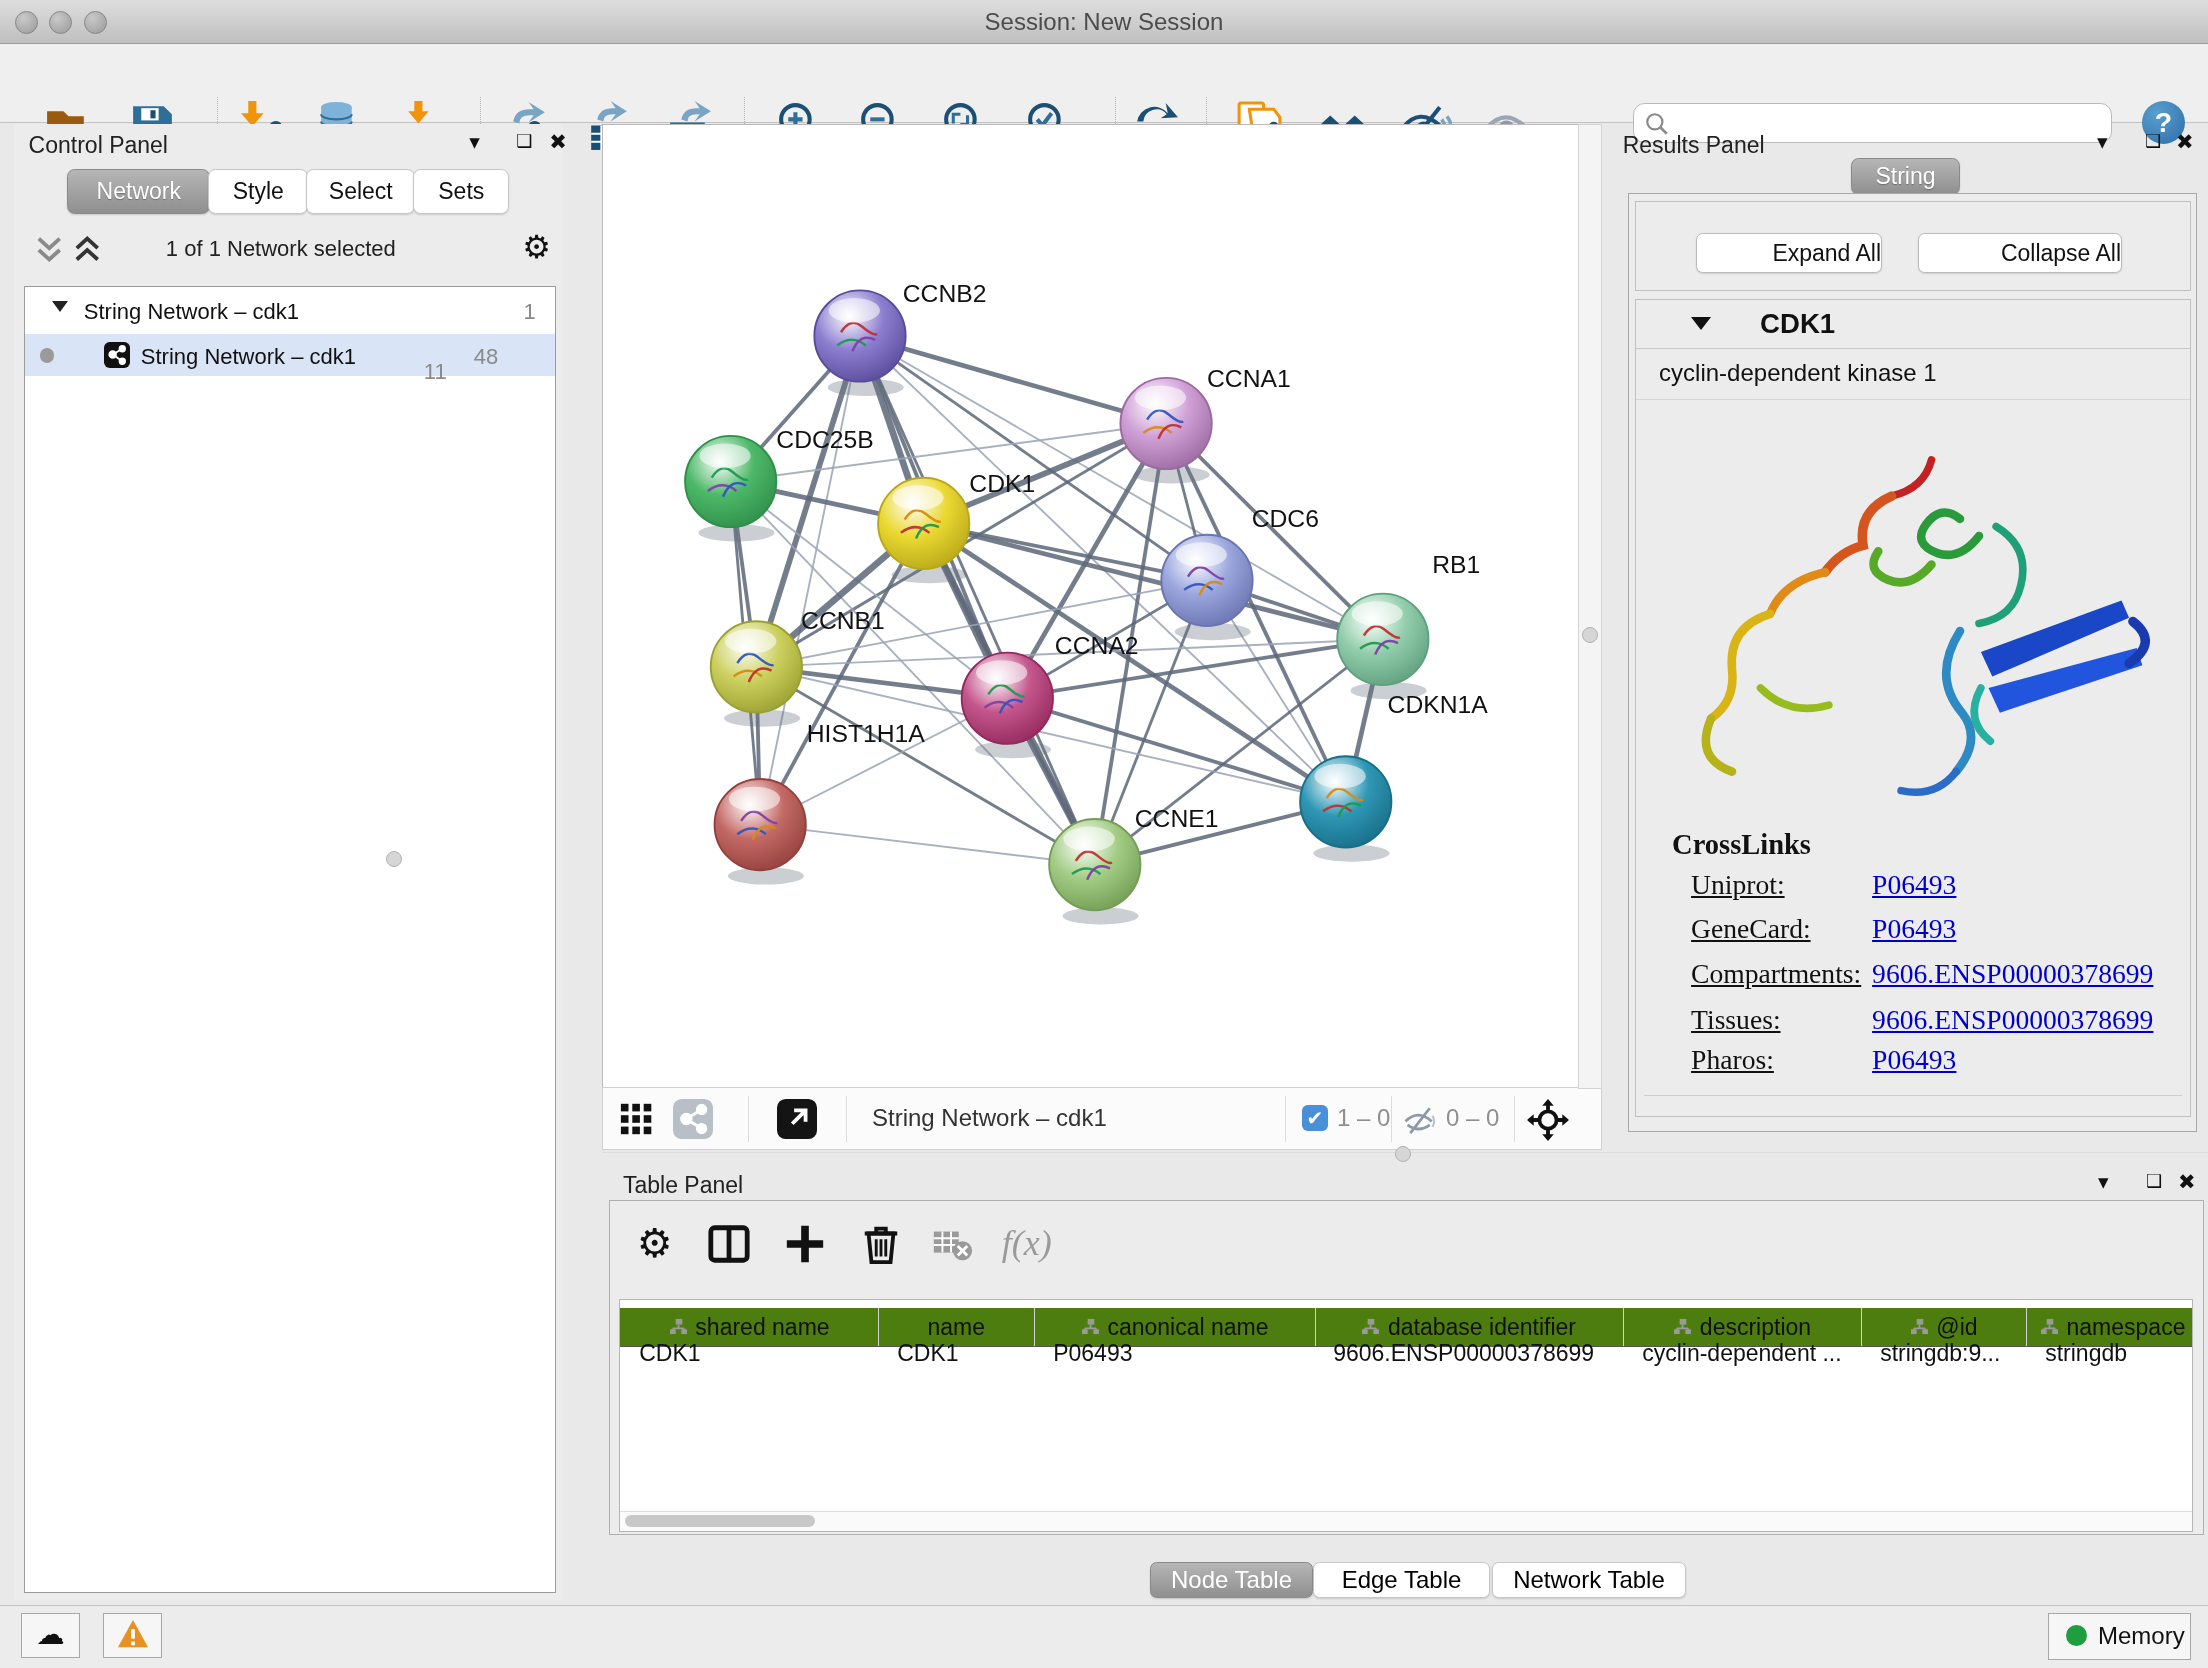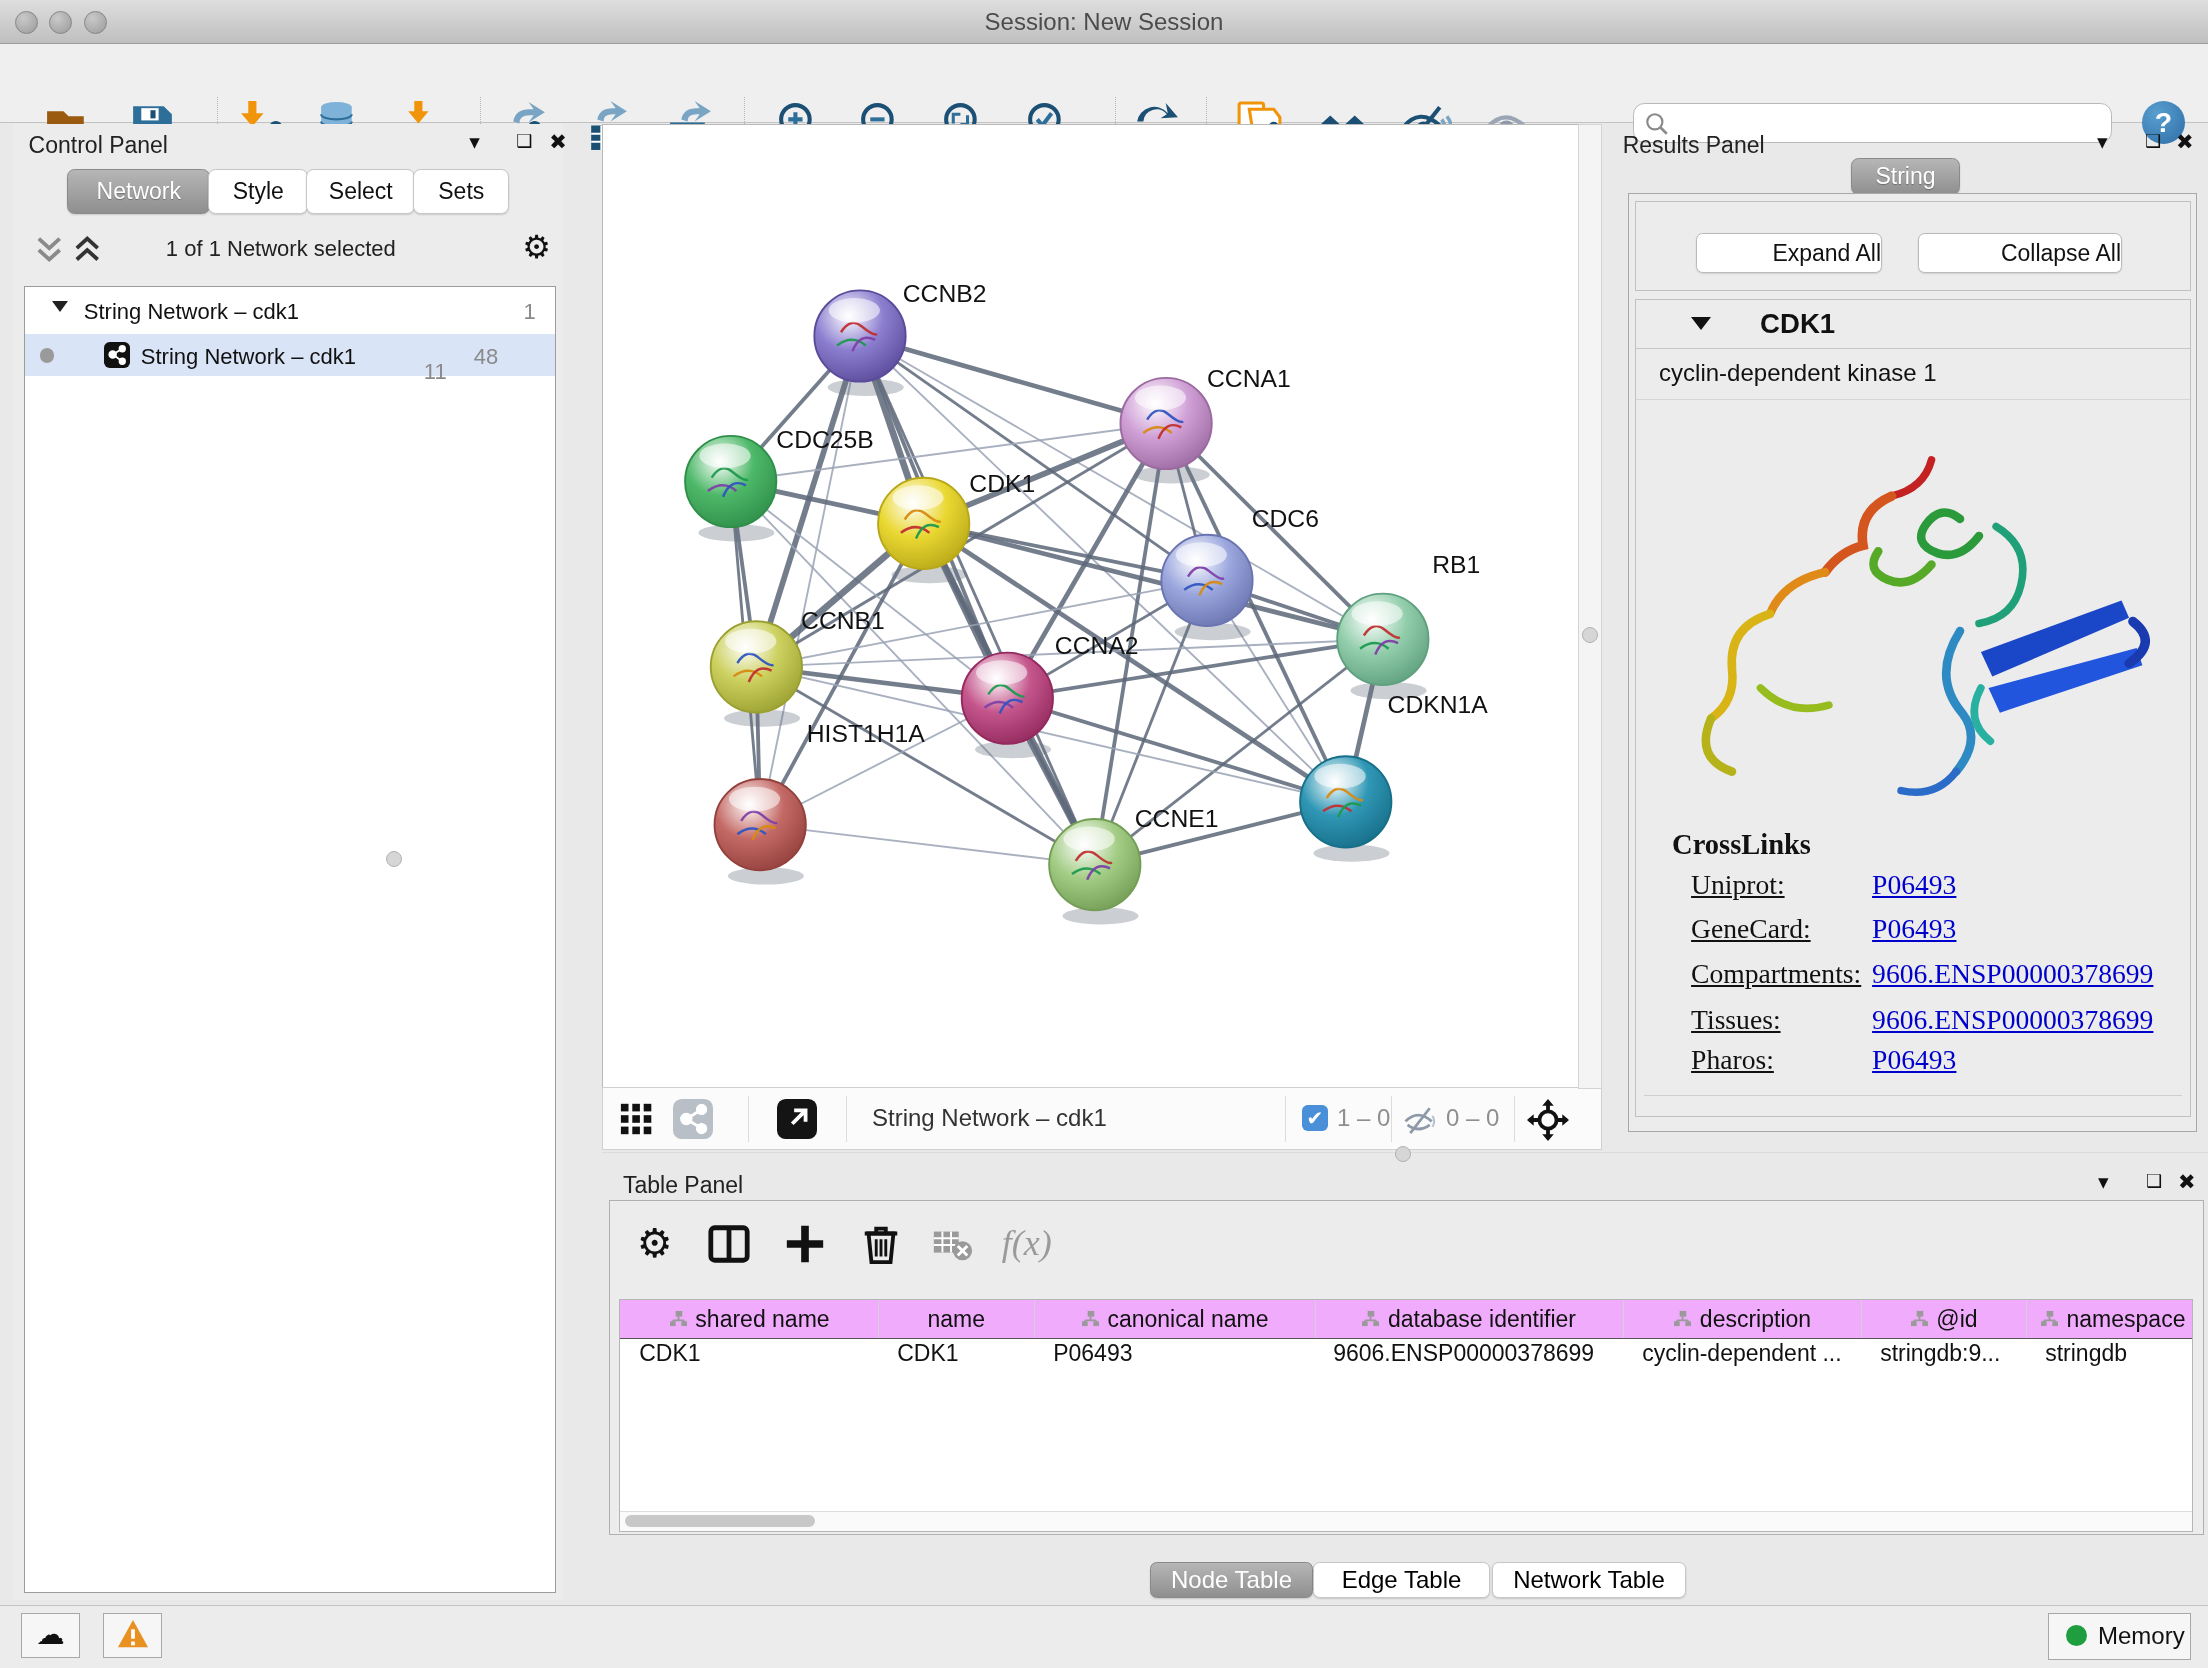--- a/index.html
+++ b/index.html
@@ -65,21 +65,21 @@
   .serif{font-family:"Liberation Serif",serif;}
   .xl-label{position:absolute;left:55px;font-size:27.6px;color:#111;text-decoration:underline;}
   .xl-value{position:absolute;left:236px;font-size:27.6px;color:#0000cc;text-decoration:underline;cursor:pointer;}
   
   .tpanel{left:602px;top:1170px;width:1606px;height:436px;}
   .tp-box{position:absolute;left:6.7px;top:30px;width:1593px;height:333px;background:#ececec;
     border:1px solid #b0b0b0;}
   .tt-icon{position:absolute;top:21px;width:44px;height:44px;cursor:pointer;}
   .tablewrap{position:absolute;left:9.5px;top:98px;width:1572px;height:231px;background:#fff;
     border:1px solid #b5b5b5;overflow:hidden;}
-  .thead{position:absolute;left:0;top:0;height:38px;background:#f0abfc;border-bottom:1.9px solid #555;}
+  .thead{position:absolute;left:0;top:8px;height:38px;background:#4d7c0f;border-bottom:1.9px solid #555;}
   .th{position:absolute;top:0;height:38px;font-size:23px;color:#111;border-right:1px solid #d2d2d2;
     display:flex;align-items:center;justify-content:center;gap:7.6px;overflow:hidden;white-space:nowrap;}
   .td{position:absolute;top:40px;height:36px;font-size:23px;color:#111;padding-left:19px;
     overflow:hidden;white-space:nowrap;box-sizing:border-box;}
   .hscroll{position:absolute;left:0;bottom:0;width:100%;height:19px;background:#fafafa;border-top:1px solid #ddd;}
   .hthumb{position:absolute;left:4.8px;top:2.9px;width:190px;height:12.4px;border-radius:6.7px;background:#c8c8c8;cursor:pointer;}
   .btab{position:absolute;height:34px;border-radius:6.7px;border:1px solid #c6c6c6;background:#fff;
     font-size:24px;text-align:center;line-height:34px;cursor:pointer;box-shadow:0 1px 1.9px rgba(0,0,0,.15);}
   .btab.active{background:linear-gradient(#b6b6b6,#8f8f8f);color:#fff;border-color:#8a8a8a;}
   

